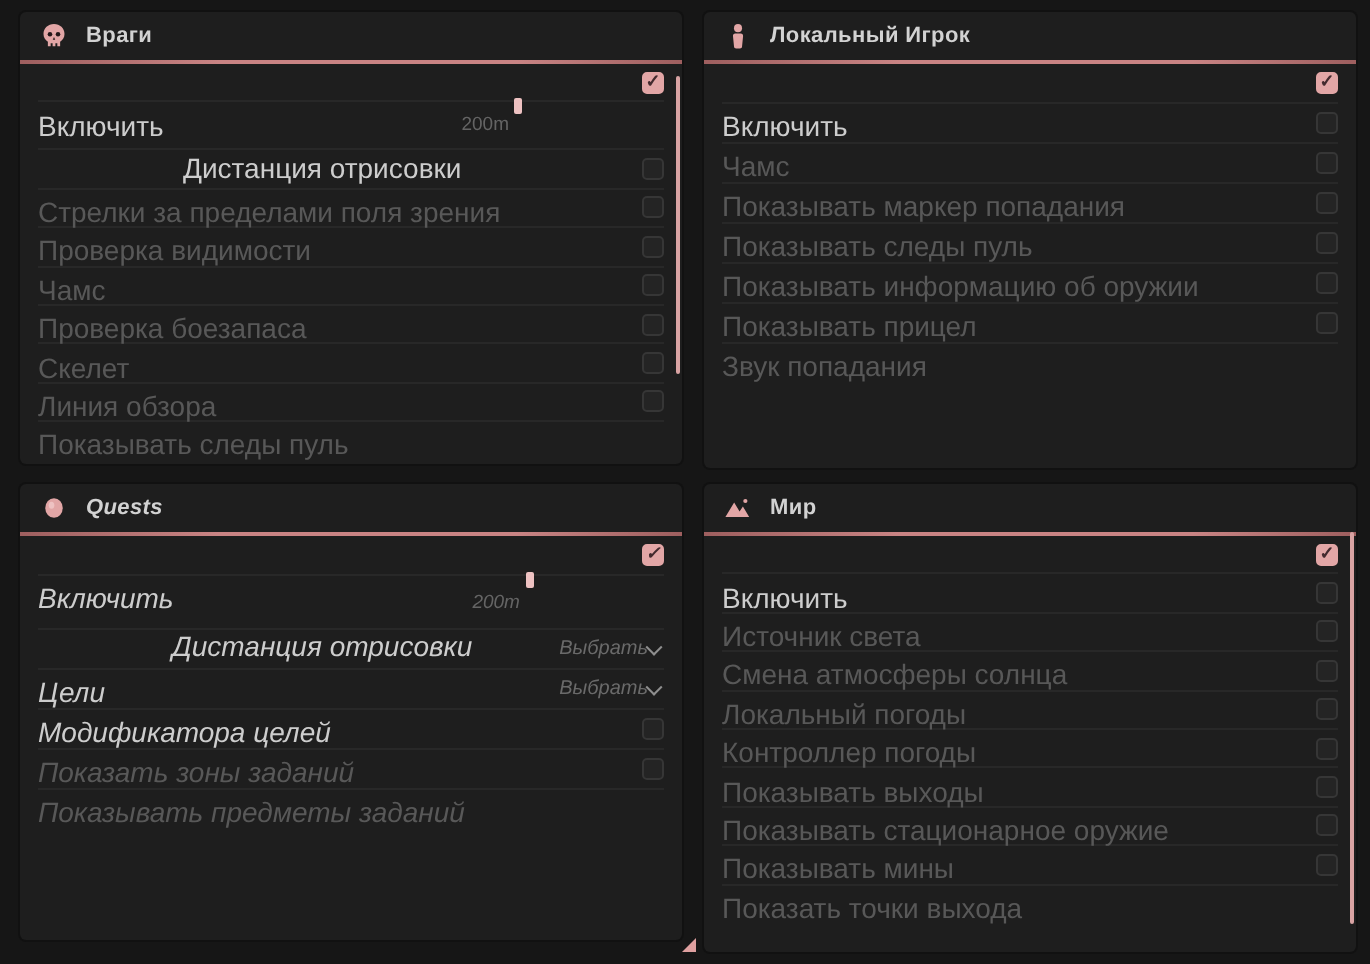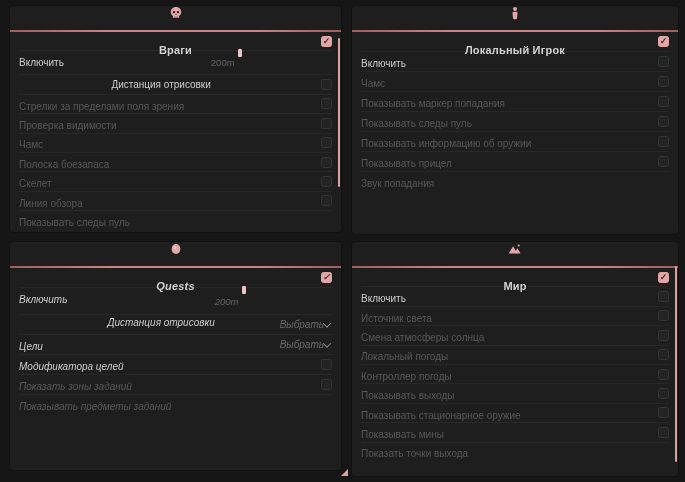--- a/index.html
+++ b/index.html
@@ -11,35 +11,35 @@
   }
   .panel{
     position:absolute;background:#1e1e1e;border-radius:3px;
     box-shadow:0 0 0 1px #111;
   }
   .p0{left:10px;top:6px;width:331px;height:226px;--rh:19.4px;--sh:24px;}
   .p1{left:352px;top:6px;width:326px;height:228px;--rh:20px;--sh:24px;}
   .p2{left:10px;top:242px;width:331px;height:228px;font-style:italic;--rh:20px;--sh:27px;}
   .p3{left:352px;top:242px;width:326px;height:234px;--rh:19.4px;--sh:24px;}
 
-  .panel-header{height:24px;display:flex;align-items:center;gap:24px;padding:0 10px;flex-direction:column;}
+  .panel-header{height:24px;display:flex;align-items:center;gap:9px;padding:0 10px;}
   .panel-icon{width:14px;height:14px;display:flex;align-items:center;justify-content:center;flex:0 0 auto;}
   .panel-icon svg{width:14px;height:14px;display:block;}
   .panel-title{font-size:11px;font-weight:700;color:#d2d2d2;letter-spacing:.2px;}
   .underline{height:2px;background:linear-gradient(90deg,#9e5f5f,#c98484 30%,#c98484 75%,#9e5f5f);}
 
   .panel-body{padding:0 9px;}
   .row{
     display:flex;align-items:center;justify-content:space-between;
     border-bottom:1px solid #282828;box-sizing:border-box;
   }
   .row.checkbox,.row.dropdown{height:var(--rh);}
   .row.slider{height:var(--sh);flex-direction:row;align-items:stretch;justify-content:center;gap:5px;}
   .line1{display:flex;align-items:center;justify-content:space-between;}
-  .label{font-size:10px;color:#585858;white-space:nowrap;margin-top:43px;}
+  .label{font-size:14px;color:#585858;white-space:nowrap;margin-top:43px;}
   .label.bright{color:#cdcdcd;}
   .value{font-size:9.5px;color:#646464;}
 
   .cb{
     width:11px;height:11px;border-radius:2.5px;box-sizing:border-box;
     background:#242424;border:1px solid #363636;flex:0 0 auto;
     display:flex;align-items:center;justify-content:center;
   }
   .cb.checked{background:#e2a6a6;border-color:#e2a6a6;}
   .cb .check{font-size:9px;line-height:1;font-weight:700;color:#432a2e;transform:translateY(-.5px);}
@@ -100,21 +100,21 @@
         </div>
         <div class="row checkbox">
           <span class="label">Проверка видимости</span>
           <span class="cb"></span>
         </div>
         <div class="row checkbox">
           <span class="label">Чамс</span>
           <span class="cb"></span>
         </div>
         <div class="row checkbox">
-          <span class="label">Полоска боезапаса</span>
+          <span class="label">Проверка боезапаса</span>
           <span class="cb"></span>
         </div>
         <div class="row checkbox">
           <span class="label">Скелет</span>
           <span class="cb"></span>
         </div>
         <div class="row checkbox">
           <span class="label">Линия обзора</span>
           <span class="cb"></span>
         </div>

